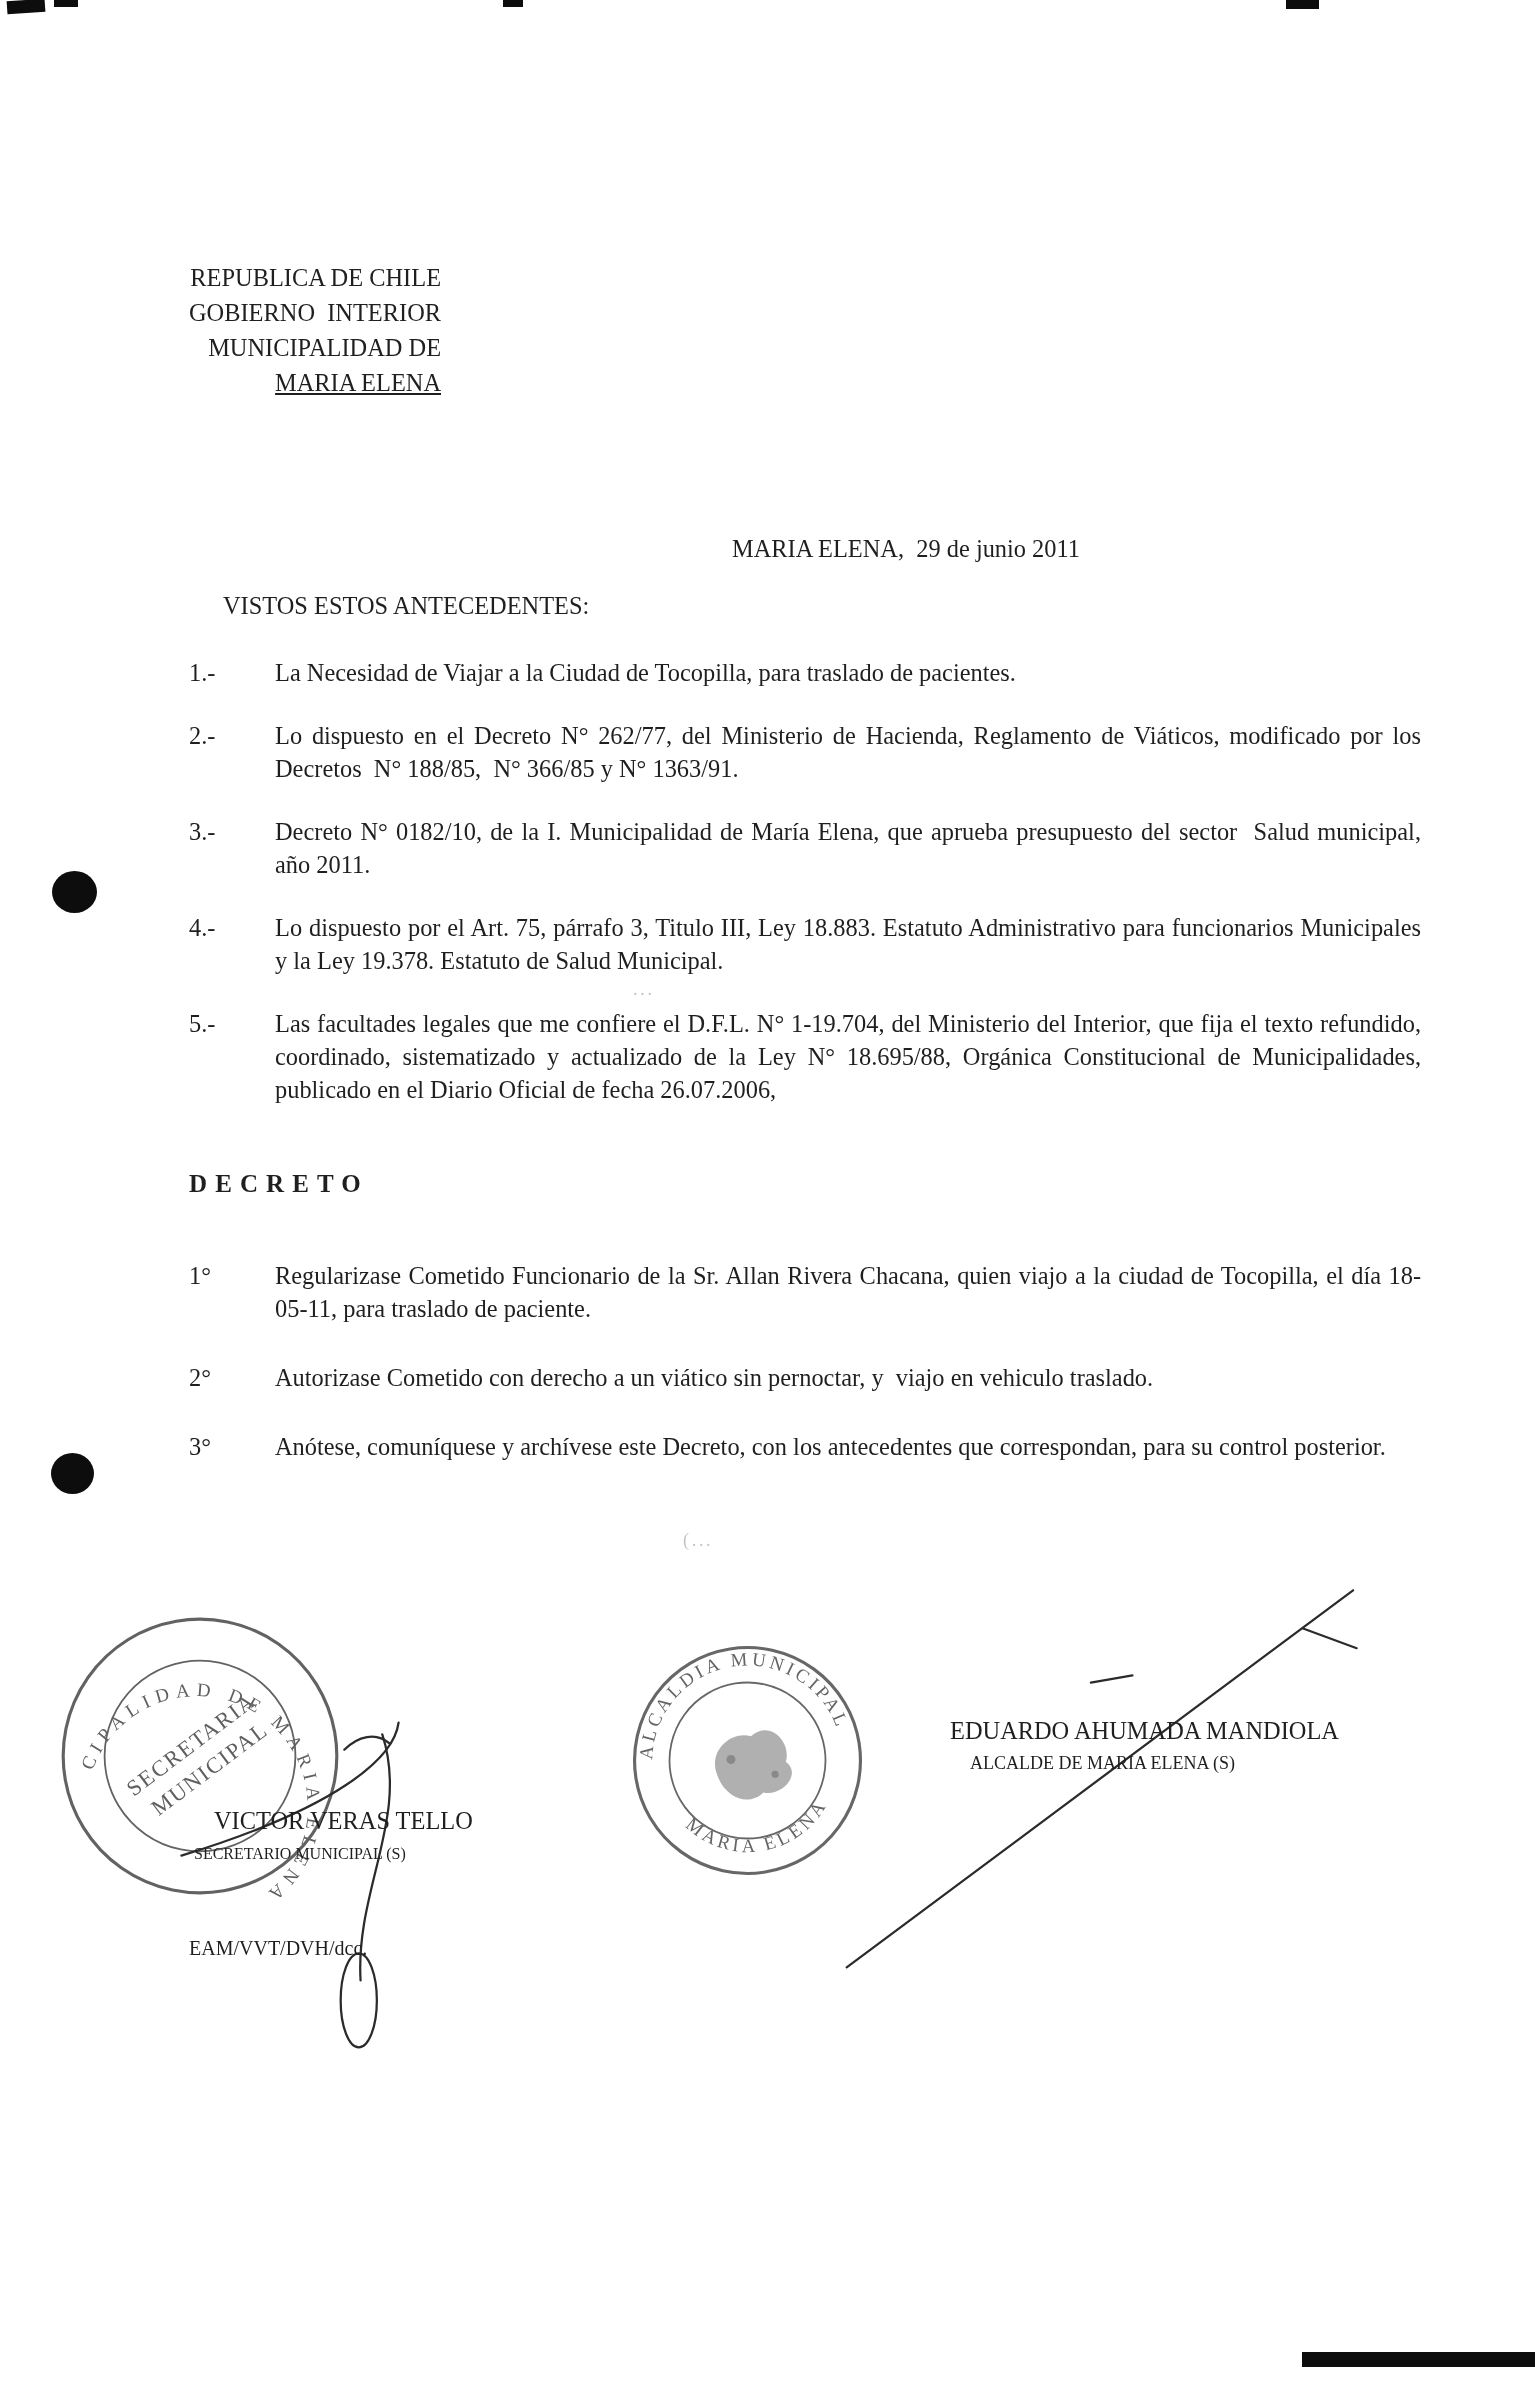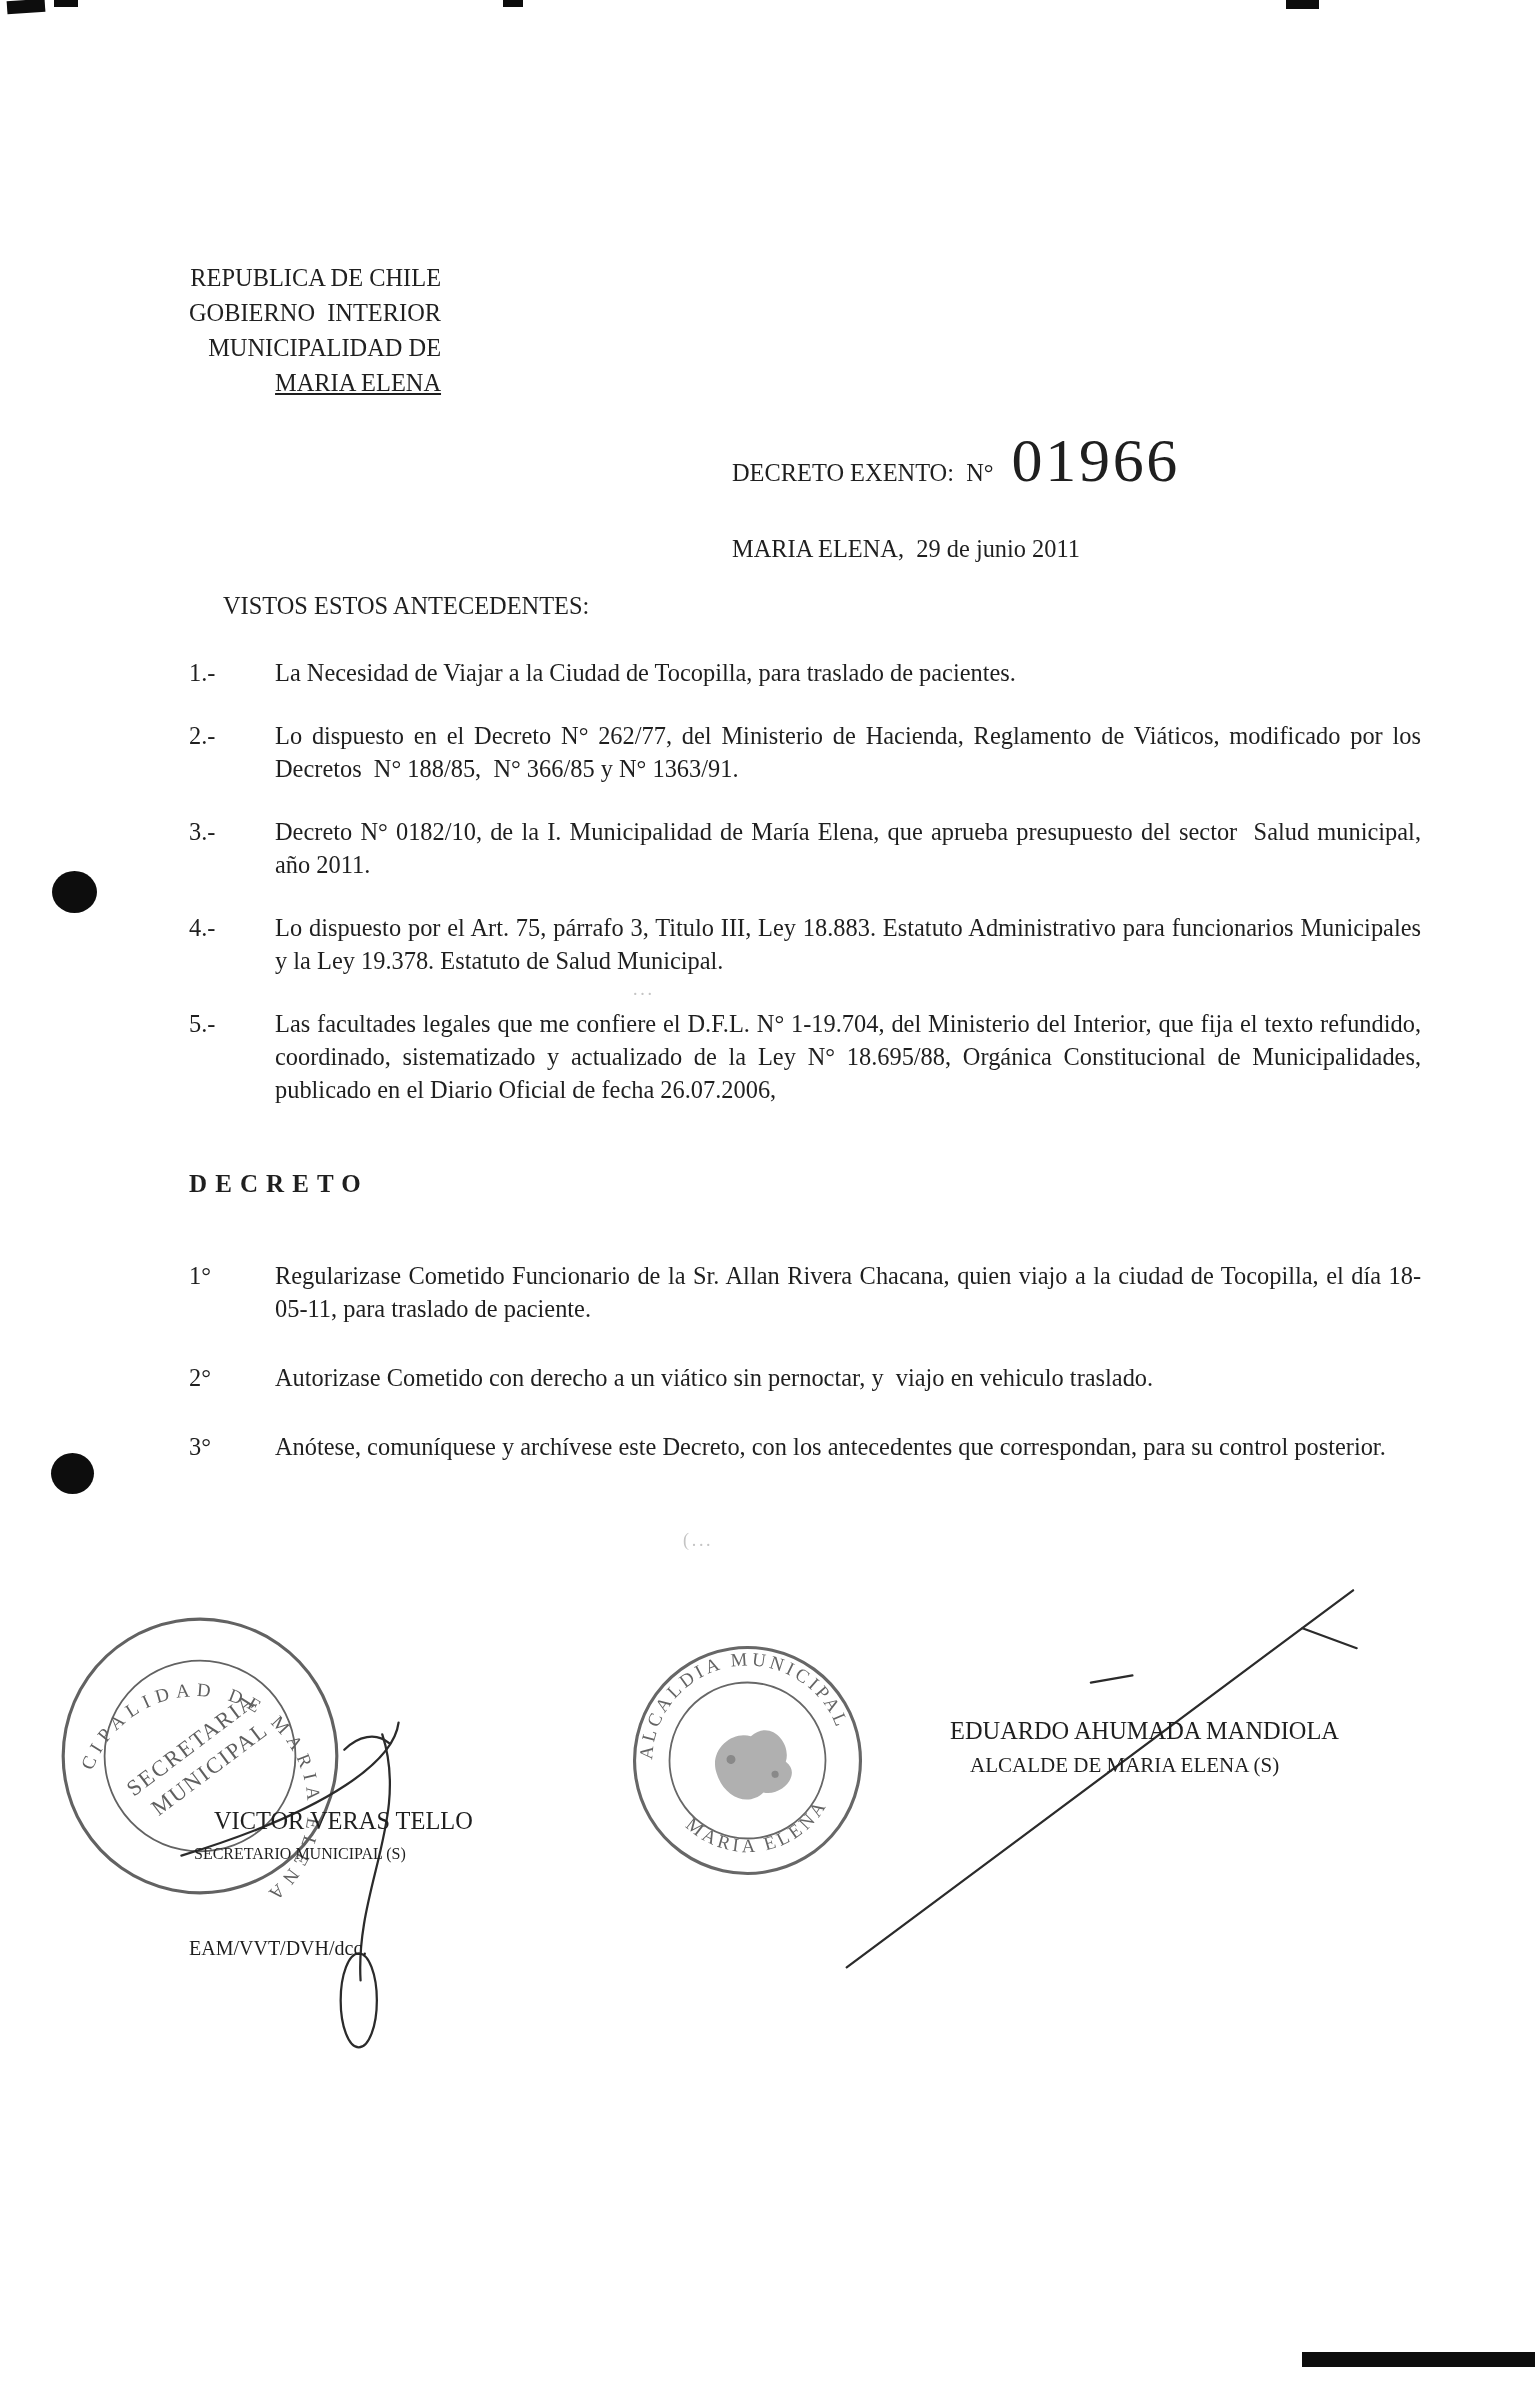--- a/index.html
+++ b/index.html
@@ -29,21 +29,21 @@
   .antecedentes .row { margin-bottom:30px; }
   .resoluciones .row { margin-bottom:36px; }
   .row .num { width:86px; flex:none; }
   .row .txt { flex:1; text-align:justify; }
   .bold { font-weight:normal; }
 
   .decreto-heading { left:189px; top:1170px; font-size:25px; font-weight:bold; letter-spacing:8.1px; }
 
   
   .mayor-name { left:950px; top:1717px; font-size:24.4px; }
-  .mayor-title { left:970px; top:1753px; font-size:21px; }
+  .mayor-title { left:970px; top:1753px; font-size:18px; }
   .secretary-name { left:214px; top:1807px; font-size:24.4px; }
   .secretary-title { left:194px; top:1845px; font-size:16px; }
   .initials { left:189px; top:1937px; font-size:20px; }
 
   
   .stamp { position:absolute; }
   .stamp-secretaria { left:47px; top:1603px; width:306px; height:306px; transform:rotate(-10deg); opacity:0.88; }
   .stamp-alcaldia { left:622px; top:1635px; width:251px; height:251px; transform:rotate(-9deg); opacity:0.85; }
   .stamp-ring { fill:none; stroke:#4d4d4d; stroke-width:3.5; }
   .stamp-ring.thin { stroke-width:2; }
@@ -80,24 +80,20 @@
   <div class="faint" style="left:633px; top:979px;">...</div>
   <div class="faint" style="left:683px; top:1530px;">(...</div>
 
   <div class="abs letterhead">
     <div class="pre">REPUBLICA DE CHILE</div>
     <div class="pre">GOBIERNO  INTERIOR</div>
     <div class="pre">MUNICIPALIDAD DE</div>
     <div class="pre l4">MARIA ELENA</div>
   </div>
 
-  <div class="abs decree-line">
-    <span class="decree-label pre">DECRETO EXENTO:  N°</span>
-    <span class="decree-number">01966</span>
-  </div>
   <div class="abs place-date pre">MARIA ELENA,  29 de junio 2011</div>
 
   <div class="abs vistos">VISTOS ESTOS ANTECEDENTES:</div>
 
   <div class="abs list antecedentes">
     <div class="row">
       <div class="num">1.-</div>
       <div class="txt pre">La Necesidad de Viajar a la Ciudad de Tocopilla, para traslado de pacientes.</div>
     </div>
     <div class="row">

